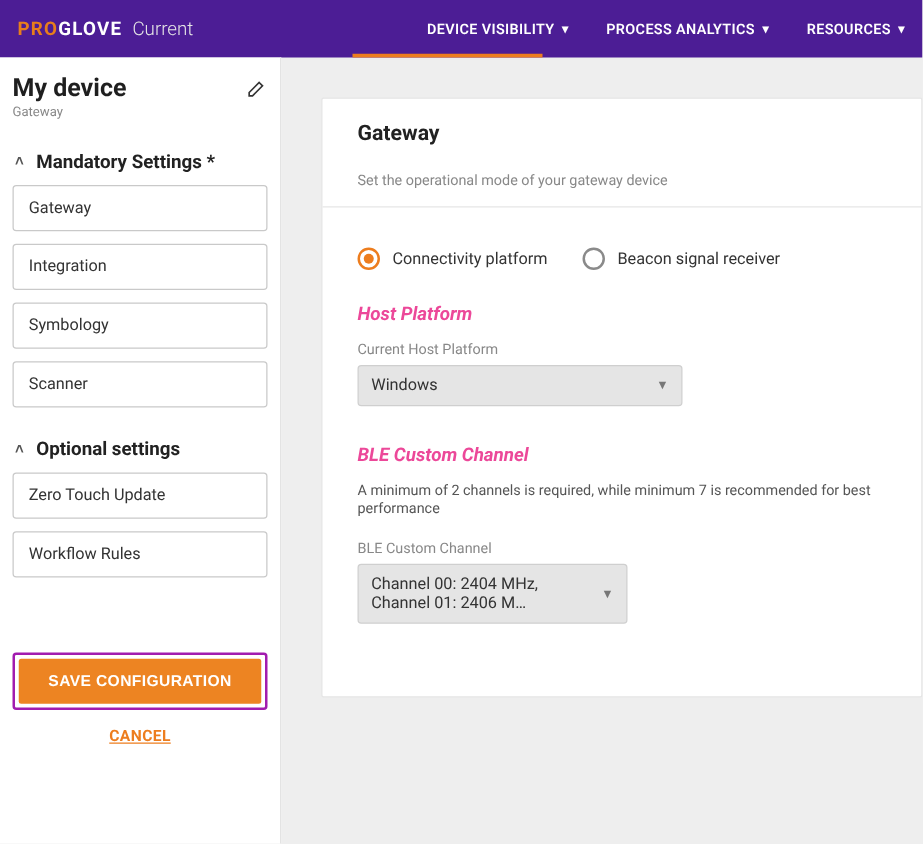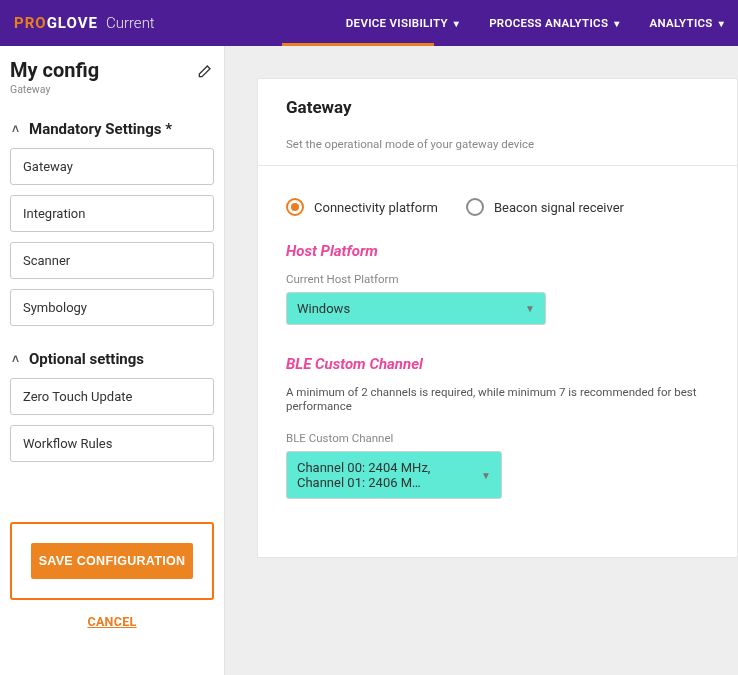--- a/index.html
+++ b/index.html
@@ -89,23 +89,23 @@
     border-radius: 3px;
     padding: 10px 12px;
     font-size: 13px;
     color: #333;
     margin-bottom: 10px;
     cursor: pointer;
     background:#fff;
   }
   .btn-save-wrap {
     margin-top: 60px;
-    border: 2px solid #f97316;
+    border: 2px solid #a21caf;
     border-radius: 3px;
-    padding: 19px;
+    padding: 3px;
   }
   .btn-save {
     background: #ed8422;
     color: #fff;
     border: none;
     width: 100%;
     padding: 11px 0;
     font-size: 12.5px;
     font-weight: 700;
     letter-spacing: 0.3px;
@@ -148,21 +148,21 @@
   .radio.selected .circle::after{
     content:""; position:absolute; inset:3px; border-radius:50%; background:#ed7d1e;
   }
   .form-subtitle { font-size:15px; font-weight:700; color:#ec4899; margin-bottom:12px;font-style:italic;}
   .form-label { font-size:11.5px; color:#888; margin-bottom:6px; display:block;}
   .form-note { font-size:11.5px; color:#555; margin: 6px 0 18px 0;}
   .select {
     display:flex; align-items:center; justify-content:space-between;
     border:1px solid #cfcfcf; border-radius:3px;
     padding: 8px 10px; width: 260px;
-    font-size:13px; color:#333; cursor:pointer; background:#5eead4;
+    font-size:13px; color:#333; cursor:pointer; background:#e5e5e5;
   }
   .select-wide { width: 216px; }
   .caret { color:#777; font-size:10px; margin-left:10px;}
   .block { margin-bottom: 30px;}
 </style>
 </head>
 <body>
 
 <div class="header">
   <div class="brand">
@@ -174,50 +174,50 @@
   <div class="nav">
     <div class="nav-item">
       <span>DEVICE VISIBILITY</span>
       <span class="chev-down">▾</span>
     </div>
     <div class="nav-item">
       <span>PROCESS ANALYTICS</span>
       <span class="chev-down">▾</span>
     </div>
     <div class="nav-item">
-      <span>ANALYTICS</span>
+      <span>RESOURCES</span>
       <span class="chev-down">▾</span>
     </div>
   </div>
   <div class="tab-indicator"></div>
 </div>
 
 <div class="container">
 
   <div class="sidebar">
     <div class="config-row">
       <div>
-        <div class="config-title">My config</div>
+        <div class="config-title">My device</div>
         <div class="config-sub">Gateway</div>
       </div>
       <div class="edit-icon">
         <svg width="16" height="16" viewBox="0 0 24 24" fill="none" stroke="#333" stroke-width="2">
             <path d="M17 3l4 4-12 12H5v-4L17 3z"></path>
           </svg>
       </div>
     </div>
 
     <div class="section-hdr">
       <span class="section-caret">˄</span>
       <span>Mandatory Settings *</span>
     </div>
     <div class="option-item">Gateway</div>
     <div class="option-item">Integration</div>
+    <div class="option-item">Symbology</div>
     <div class="option-item">Scanner</div>
-    <div class="option-item">Symbology</div>
 
     <div class="section-hdr">
       <span class="section-caret">˄</span>
       <span>Optional settings</span>
     </div>
     <div class="option-item">Zero Touch Update</div>
     <div class="option-item">Workflow Rules</div>
 
     <div class="btn-save-wrap">
       <button class="btn-save">SAVE CONFIGURATION</button>

